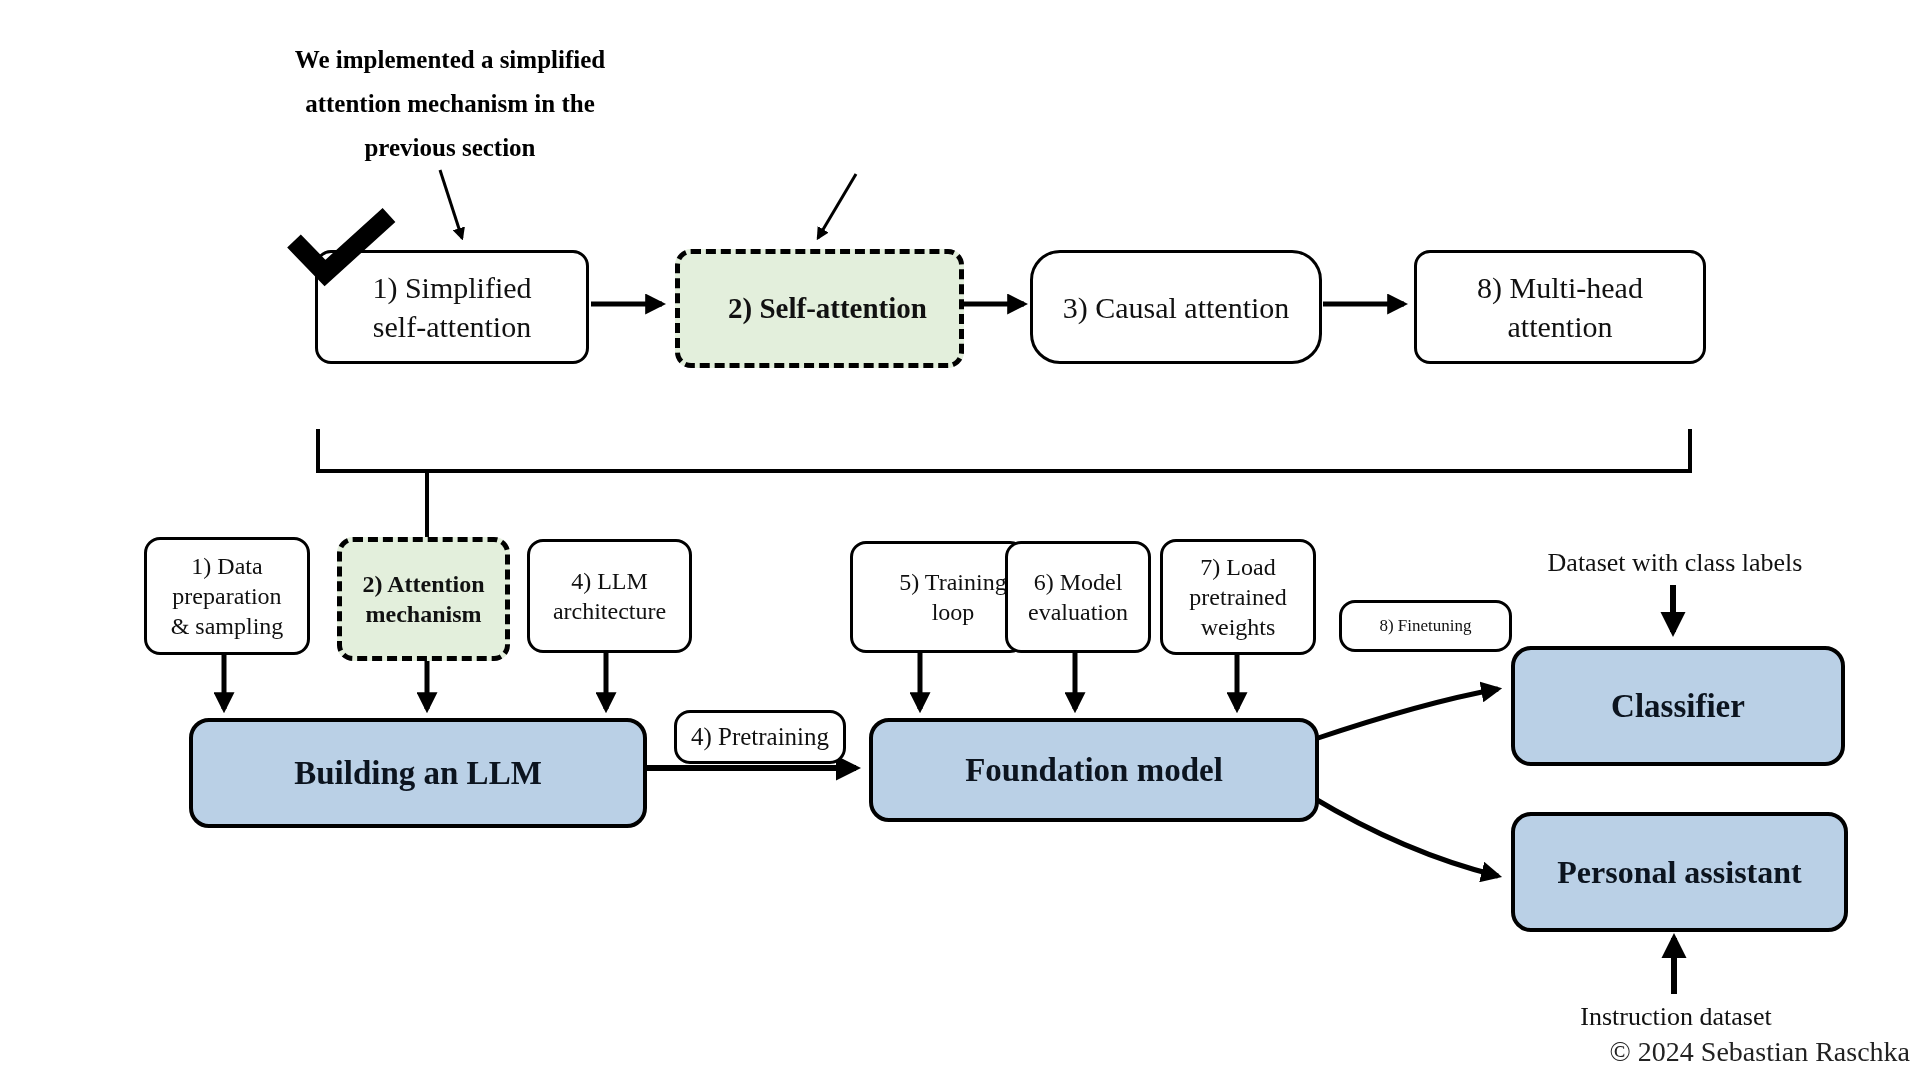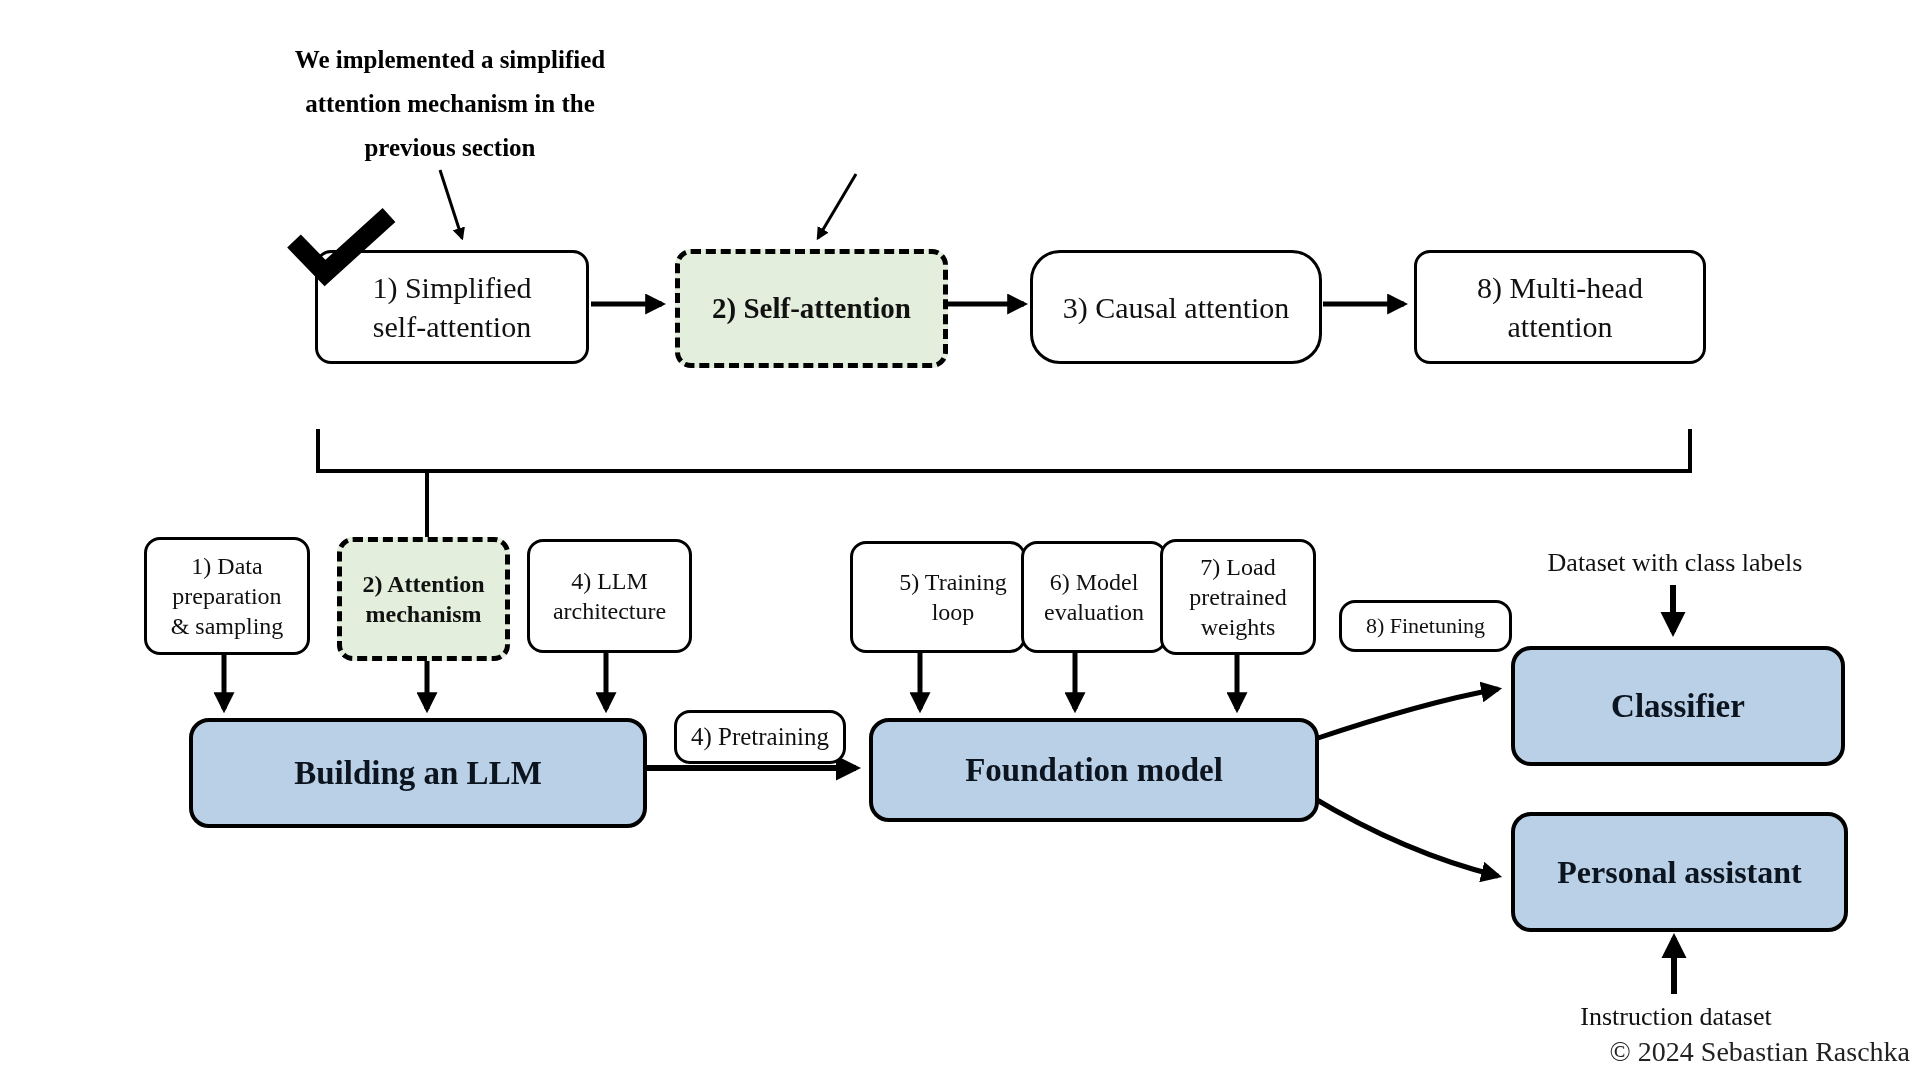--- a/index.html
+++ b/index.html
@@ -11,21 +11,21 @@
   .lines{z-index:1;}
   .topline{z-index:3;}
   .box{
     position:absolute;z-index:2;background:#fff;border:3px solid #000;border-radius:16px;
     display:flex;align-items:center;justify-content:center;text-align:center;
   }
   .box span{white-space:pre-line;display:block;}
   .tbox{font-size:30px;line-height:39px;}
   .sbox{font-size:24px;line-height:30px;}
   .green{background:var(--highlight-green,#e3efdc);border:5px dashed #000;font-weight:700;}
-  .pill{border-radius:16px;font-size:22px;}
+  .pill{border-radius:16px;font-size:17px;}
   .blue{
     background:var(--box-blue,#bad0e6);border:4px solid #000;border-radius:20px;
     font-weight:700;font-size:33px;line-height:40px;color:#0c141f;
   }
   .note{
     position:absolute;z-index:2;font-weight:700;font-size:25px;line-height:44px;
     text-align:center;white-space:pre-line;color:#000;
   }
   .sidelabel{position:absolute;z-index:2;font-size:26px;text-align:center;white-space:pre-line;}
   .copyright{position:absolute;z-index:2;font-size:28px;text-align:right;color:#222;}
@@ -70,21 +70,21 @@
   </svg>
 
   <div class="note" style="left:250px;top:38px;width:400px;">We implemented a simplified
 attention mechanism in the
 previous section</div>
 
   <div class="box tbox" style="left:315px;top:250px;width:268px;height:108px;">
     <span>1) Simplified
 self-attention</span>
   </div>
-  <div class="box tbox green" style="left:675px;top:249px;width:263px;height:109px;font-size:29px;">
+  <div class="box tbox green" style="left:675px;top:249px;width:263px;height:109px;font-size:29px;padding-left:16px;">
     <span>2) Self-attention</span>
   </div>
   <div class="box tbox" style="left:1030px;top:250px;width:286px;height:108px;border-radius:30px;">
     <span>3) Causal attention</span>
   </div>
   <div class="box tbox" style="left:1414px;top:250px;width:286px;height:108px;">
     <span>8) Multi-head
 attention</span>
   </div>
 
@@ -103,21 +103,21 @@
   </div>
 
   <div class="box pill" style="left:674px;top:710px;width:166px;height:48px;font-size:25px;">
     <span>4) Pretraining</span>
   </div>
 
   <div class="box sbox" style="left:850px;top:541px;width:140px;height:106px;padding-left:30px;">
     <span>5) Training
 loop</span>
   </div>
-  <div class="box sbox" style="left:1005px;top:541px;width:140px;height:106px;margin-left:16px;">
+  <div class="box sbox" style="left:1005px;top:541px;width:140px;height:106px;">
     <span>6) Model
 evaluation</span>
   </div>
   <div class="box sbox" style="left:1160px;top:539px;width:150px;height:110px;">
     <span>7) Load
 pretrained
 weights</span>
   </div>
 
   <div class="box pill" style="left:1339px;top:600px;width:167px;height:46px;">

